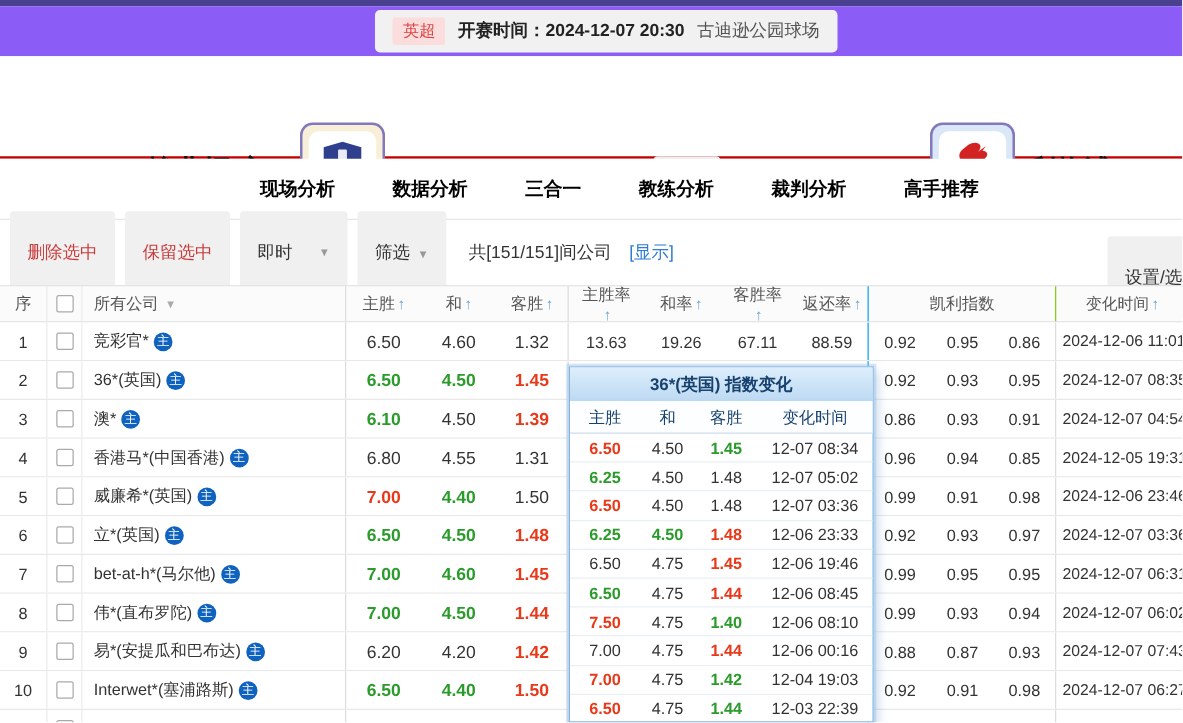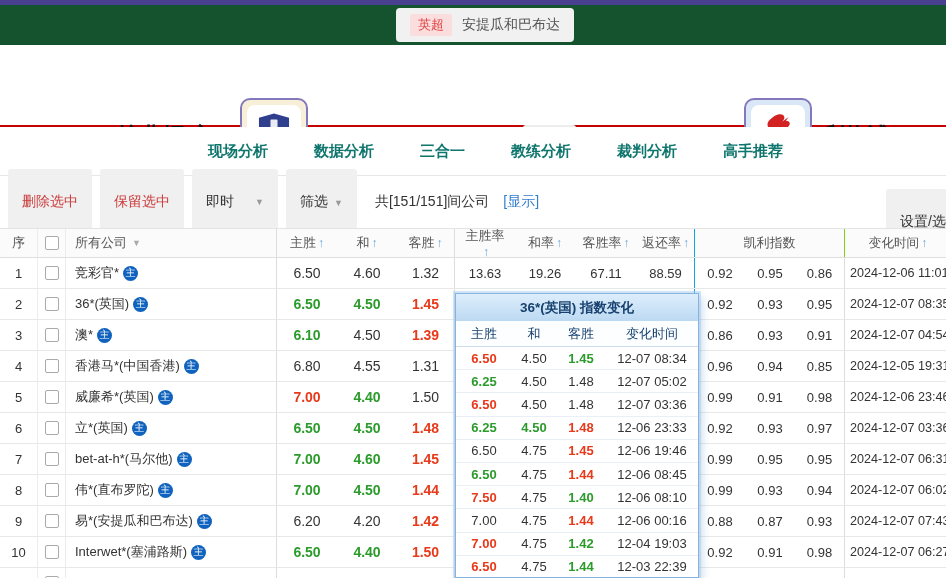--- a/index.html
+++ b/index.html
@@ -4,21 +4,21 @@
 <style>
   * { margin:0; padding:0; box-sizing:border-box; }
   html,body { background:#fff; }
   body { font-family:"Liberation Sans","DejaVu Sans",sans-serif; }
   #app { position:relative; width:946px; height:578px; background:#fff; overflow:hidden; }
 
   
   .topstrip { position:absolute; left:0; top:0; width:946px; height:5px; background:#4a4090; }
 
   
-  .infobar { position:absolute; left:0; top:5px; width:946px; height:40px; display:flex; justify-content:center; align-items:center; background:#14532d;padding-left:24px; }
+  .infobar { position:absolute; left:0; top:5px; width:946px; height:40px; display:flex; justify-content:center; align-items:center; background:#8b5cf6;padding-left:24px; }
   .infobox { display:inline-flex; align-items:center; gap:10px; background:#f1f1f1; border-radius:4px; padding:6px 14px; }
   .league-badge { background:#fbdddd; color:#e04545; font-size:13px; padding:2px 8px; border-radius:2px; }
   .kickoff { font-size:14px; font-weight:bold; color:#222; }
   .venue { font-size:14px; color:#555; }
 
   
   .header { position:absolute; left:0; top:45px; width:946px; height:82px; background:#fff; border-bottom:2px solid #c40000; }
   .team-name { position:absolute; top:76px; font-size:22px; font-weight:bold; color:#111; }
   .home-name { left:118px; }
   .away-name { left:823px; }
@@ -26,21 +26,21 @@
   .home-logo { left:240px; background:#f8efd8; }
   .away-logo { left:744px; background:#d9e7f6; }
   .logo-inner { width:54px; height:54px; background:#fff; border-radius:8px; display:flex; align-items:center; justify-content:center; }
   .countdown { position:absolute; left:455px; top:80px; display:flex; align-items:center; gap:8px; }
   .cd-label { font-size:15px; color:#333; }
   .cd-value { font-size:20px; font-weight:bold; color:#1f5fd0; background:#ededed; padding:1px 10px; border-radius:3px; }
   .cd-unit { font-size:15px; color:#333; }
 
   
   .nav { position:absolute; left:0; top:127px; width:946px; height:49px; display:flex; align-items:center; padding-left:208px; gap:46px; border-bottom:1px solid #e6e6e6; background:#fff; }
-  .tab { font-size:15px; font-weight:bold; color:#0f766e; cursor:pointer; white-space:nowrap; }
+  .tab { font-size:15px; font-weight:bold; color:#000000; cursor:pointer; white-space:nowrap; }
   .tab.active { background:#f04a12; color:#fff; padding:7px 17px; border-radius:17px; }
 
   
   .toolbar { position:absolute; left:0; top:176px; width:946px; height:52px; background:#fff; display:flex; align-items:center; padding-left:8px; gap:8px; }
   .tbtn { background:#f0f0f0; border:none; border-radius:3px; padding:24px 14px; font-size:14px; color:#333; font-family:inherit; cursor:pointer; white-space:nowrap; }
   .tbtn.redtext { color:#ca3b3b; }
   .tbtn.dropdown { display:inline-flex; align-items:center; justify-content:space-between; width:86px; }
   .caret { color:#999; font-size:9px; margin-left:6px; }
   .count-text { font-size:14px; color:#333; margin-left:10px; white-space:nowrap; }
   .show-link { font-size:14px; color:#2f7cd0; margin-left:6px; cursor:pointer; white-space:nowrap; }
@@ -48,21 +48,21 @@
 
   
   .thead { position:absolute; left:0; top:228px; width:946px; height:30px; display:flex; background:#fbfbfb; border-top:1px solid #e4e4e4; border-bottom:1px solid #e0e0e0; font-size:13px; color:#555; align-items:center; }
   .tbody { position:absolute; left:0; top:258px; width:946px; }
   .trow { display:flex; height:31px; align-items:center; border-bottom:1px solid #e8e8e8; background:#fff; font-size:13px; color:#333; }
   .cell { display:flex; align-items:center; justify-content:center; height:100%; overflow:hidden; white-space:nowrap; }
   .c-seq    { width:38px;  border-right:1px solid #ececec; }
   .c-cb     { width:28px;  border-right:1px solid #ececec; }
   .c-company{ width:211px; border-right:1px solid #ddd; justify-content:flex-start; padding-left:9px; }
   .c-odd1   { width:60px; } .c-odd2 { width:60px; } .c-odd3 { width:58px; border-right:1px solid #ddd; }
-  .c-rate1  { width:60px;flex-direction:column; } .c-rate2{ width:60px; } .c-rate3{ width:62px; } .c-rate4{ width:58px; border-right:1px solid #0ea5e9; }
+  .c-rate1  { width:60px;flex-direction:column; } .c-rate2{ width:60px; } .c-rate3{ width:62px;flex-direction:column; } .c-rate4{ width:58px; border-right:1px solid #0ea5e9; }
   .c-k      { width:50px; } .c-k3   { border-right:1px solid #ddd; }
   .c-kelly-h{ width:150px; border-right:1px solid #84cc16; }
   .c-time   { width:101px; justify-content:flex-start; padding-left:5px; font-size:12.6px; }
   .odds { font-size:14px; }
   .red   { color:#e8391a; font-weight:bold; }
   .green { color:#2b9b2b; font-weight:bold; }
   .sort-arrow { color:#6ca6d8; font-weight:bold; margin-left:2px; font-size:12px; }
   .filter-caret { color:#aaa; font-size:9px; margin-left:5px; }
   .checkbox { width:14px; height:14px; border:1px solid #aaa; border-radius:2px; background:#fff; }
   .badge { display:inline-flex; align-items:center; justify-content:center; width:15px; height:15px; border-radius:50%; background:#0f62be; color:#fff; font-size:10px; margin-left:4px; flex:none; }
@@ -78,21 +78,22 @@
 </head>
 <body>
 
 <div id="app">
 
   <div class="topstrip"></div>
 
   <div class="infobar">
     <div class="infobox">
       <span class="league-badge">英超</span>
-      <span class="venue">安提瓜和巴布达</span>
+      <span class="kickoff"><span>开赛时间：</span><span>2024-12-07 20:30</span></span>
+      <span class="venue">古迪逊公园球场</span>
     </div>
   </div>
 
   <div class="header">
     <div class="team-name home-name">埃弗顿(主)</div>
     <div class="logo-box home-logo">
       <div class="logo-inner">
         <svg width="46" height="46" viewBox="0 0 52 52">
           <path d="M26 5 L43 10 V29 C43 40 35 46 26 49 C17 46 9 40 9 29 V10 Z" fill="#2f3f8e"></path>
           <rect x="22" y="12" width="8" height="12" rx="1" fill="#fff" opacity="0.9"></rect>

